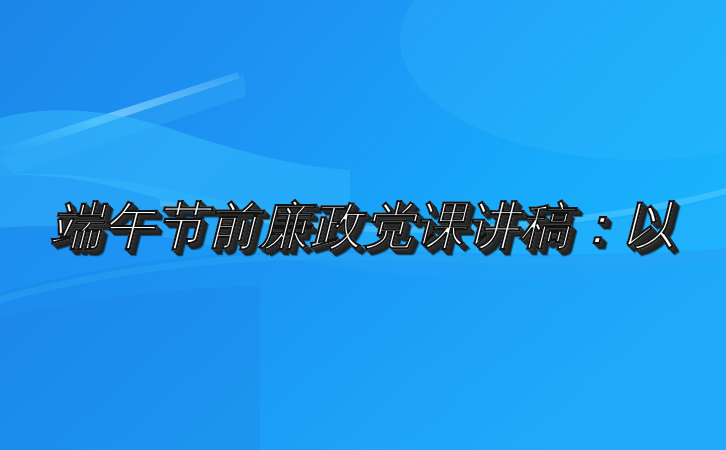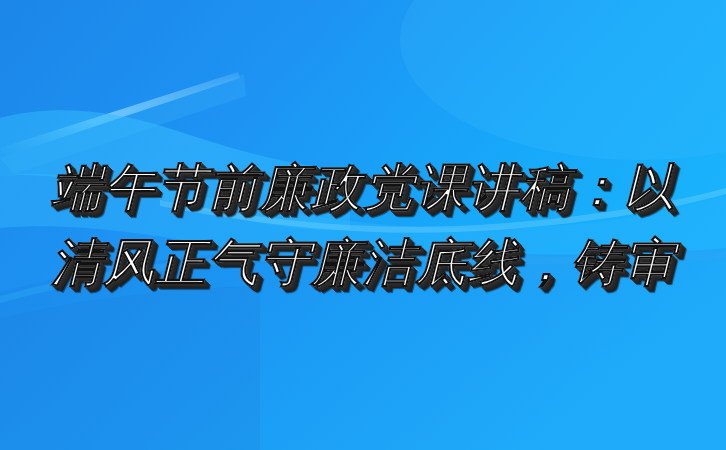--- a/index.html
+++ b/index.html
@@ -113,16 +113,15 @@
 
     <path d="M0,296 C92,271 192,255 302,253 C432,251 562,265 726,251 L726,258 C560,272 430,258 302,260 C192,262 92,278 0,303 Z" fill="#2aa6f5" opacity="0.45"></path>
 
     <path d="M0,318 C80,300 170,288 260,286 L260,450 L0,450 Z" fill="#1a7fdd" opacity="0.25"></path>
 
     <ellipse cx="640" cy="40" rx="240" ry="120" fill="#4fc6ff" opacity="0.16"></ellipse>
   </svg>
 
   <div id="headline">
     <div class="title-line">端午节前廉政党课讲稿：以</div>
-    <div class="title-line">清风正气守廉洁底线，铸审</div>
   </div>
 
 </div>
 
 </body></html>

